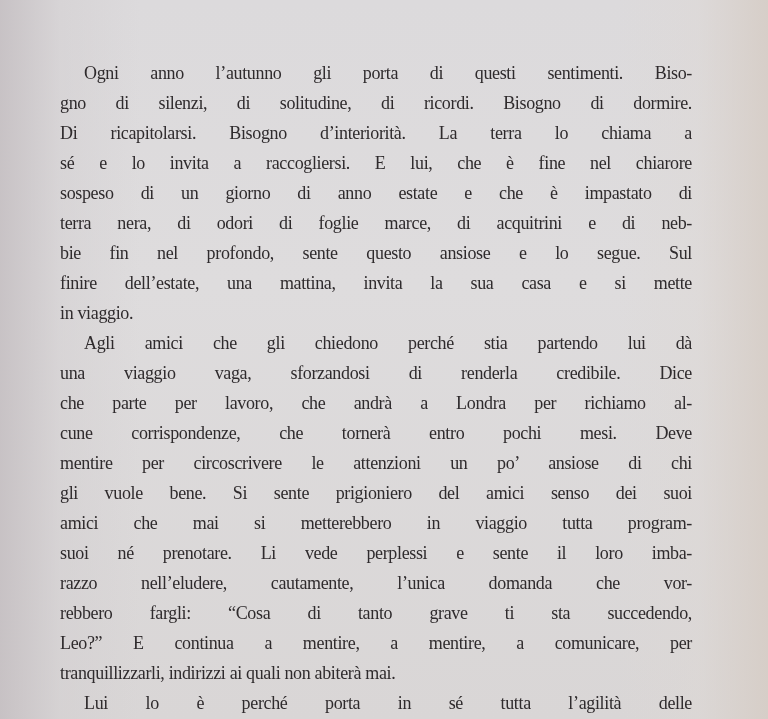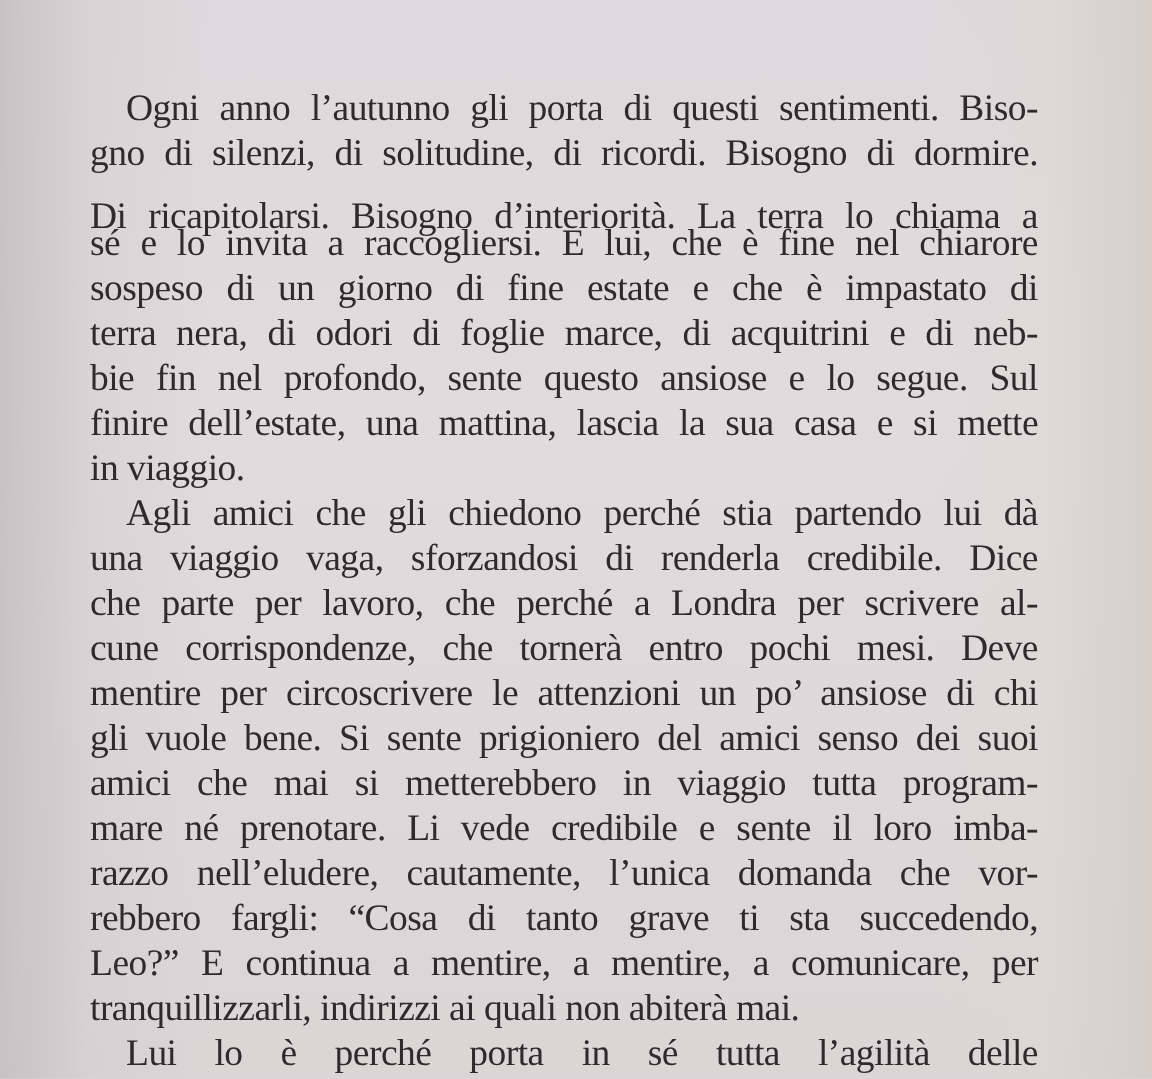--- a/index.html
+++ b/index.html
@@ -29,21 +29,21 @@
     .text-block {
       position: absolute;
       left: 60px;
       top: 58px;
       width: 632px;
     }
     .line {
       position: absolute;
       left: 0;
       white-space: nowrap;
-      font-size: 25px;
+      font-size: 18px;
       line-height: 30px;
       height: 30px;
       letter-spacing: -0.35px;
       transform-origin: left center;
     }
     .line.indent { left: 24px; }
     .line.justify {
       width: 632px;
       text-align: justify;
       text-align-last: justify;
@@ -53,36 +53,36 @@
     }
   </style>
 </head>
 <body>
 
 <div class="page">
   <div class="text-block">
 
     <div class="line indent justify" style="top:0px">Ogni anno l’autunno gli porta di questi sentimenti. Biso-</div>
     <div class="line justify" style="top:30px">gno di silenzi, di solitudine, di ricordi. Bisogno di dormire.</div>
-    <div class="line justify" style="top:72px">Di ricapitolarsi. Bisogno d’interiorità. La terra lo chiama a</div>
+    <div class="line justify" style="top:60px">Di ricapitolarsi. Bisogno d’interiorità. La terra lo chiama a</div>
     <div class="line justify" style="top:90px">sé e lo invita a raccogliersi. E lui, che è fine nel chiarore</div>
-    <div class="line justify" style="top:120px">sospeso di un giorno di fine estate e che è impastato di</div>
+    <div class="line justify" style="top:120px">sospeso di un giorno di anno estate e che è impastato di</div>
     <div class="line justify" style="top:150px">terra nera, di odori di foglie marce, di acquitrini e di neb-</div>
     <div class="line justify" style="top:180px">bie fin nel profondo, sente questo ansiose e lo segue. Sul</div>
-    <div class="line justify" style="top:210px">finire dell’estate, una mattina, lascia la sua casa e si mette</div>
+    <div class="line justify" style="top:210px">finire dell’estate, una mattina, invita la sua casa e si mette</div>
     <div class="line" style="top:240px">in viaggio.</div>
 
     <div class="line indent justify" style="top:270px">Agli amici che gli chiedono perché stia partendo lui dà</div>
     <div class="line justify" style="top:300px">una viaggio vaga, sforzandosi di renderla credibile. Dice</div>
-    <div class="line justify" style="top:330px">che parte per lavoro, che perché a Londra per scrivere al-</div>
+    <div class="line justify" style="top:330px">che parte per lavoro, che andrà a Londra per richiamo al-</div>
     <div class="line justify" style="top:360px">cune corrispondenze, che tornerà entro pochi mesi. Deve</div>
     <div class="line justify" style="top:390px">mentire per circoscrivere le attenzioni un po’ ansiose di chi</div>
     <div class="line justify" style="top:420px">gli vuole bene. Si sente prigioniero del amici senso dei suoi</div>
     <div class="line justify" style="top:450px">amici che mai si metterebbero in viaggio tutta program-</div>
-    <div class="line justify" style="top:480px">mare né prenotare. Li vede credibile e sente il loro imba-</div>
+    <div class="line justify" style="top:480px">suoi né prenotare. Li vede perplessi e sente il loro imba-</div>
     <div class="line justify" style="top:510px">razzo nell’eludere, cautamente, l’unica domanda che vor-</div>
     <div class="line justify" style="top:540px">rebbero fargli: “Cosa di tanto grave ti sta succedendo,</div>
     <div class="line justify" style="top:570px">Leo?” E continua a mentire, a mentire, a comunicare, per</div>
     <div class="line" style="top:600px">tranquillizzarli, indirizzi ai quali non abiterà mai.</div>
 
     <div class="line indent justify" style="top:630px">Lui lo è perché porta in sé tutta l’agilità delle</div>
 
   </div>
 </div>
 

